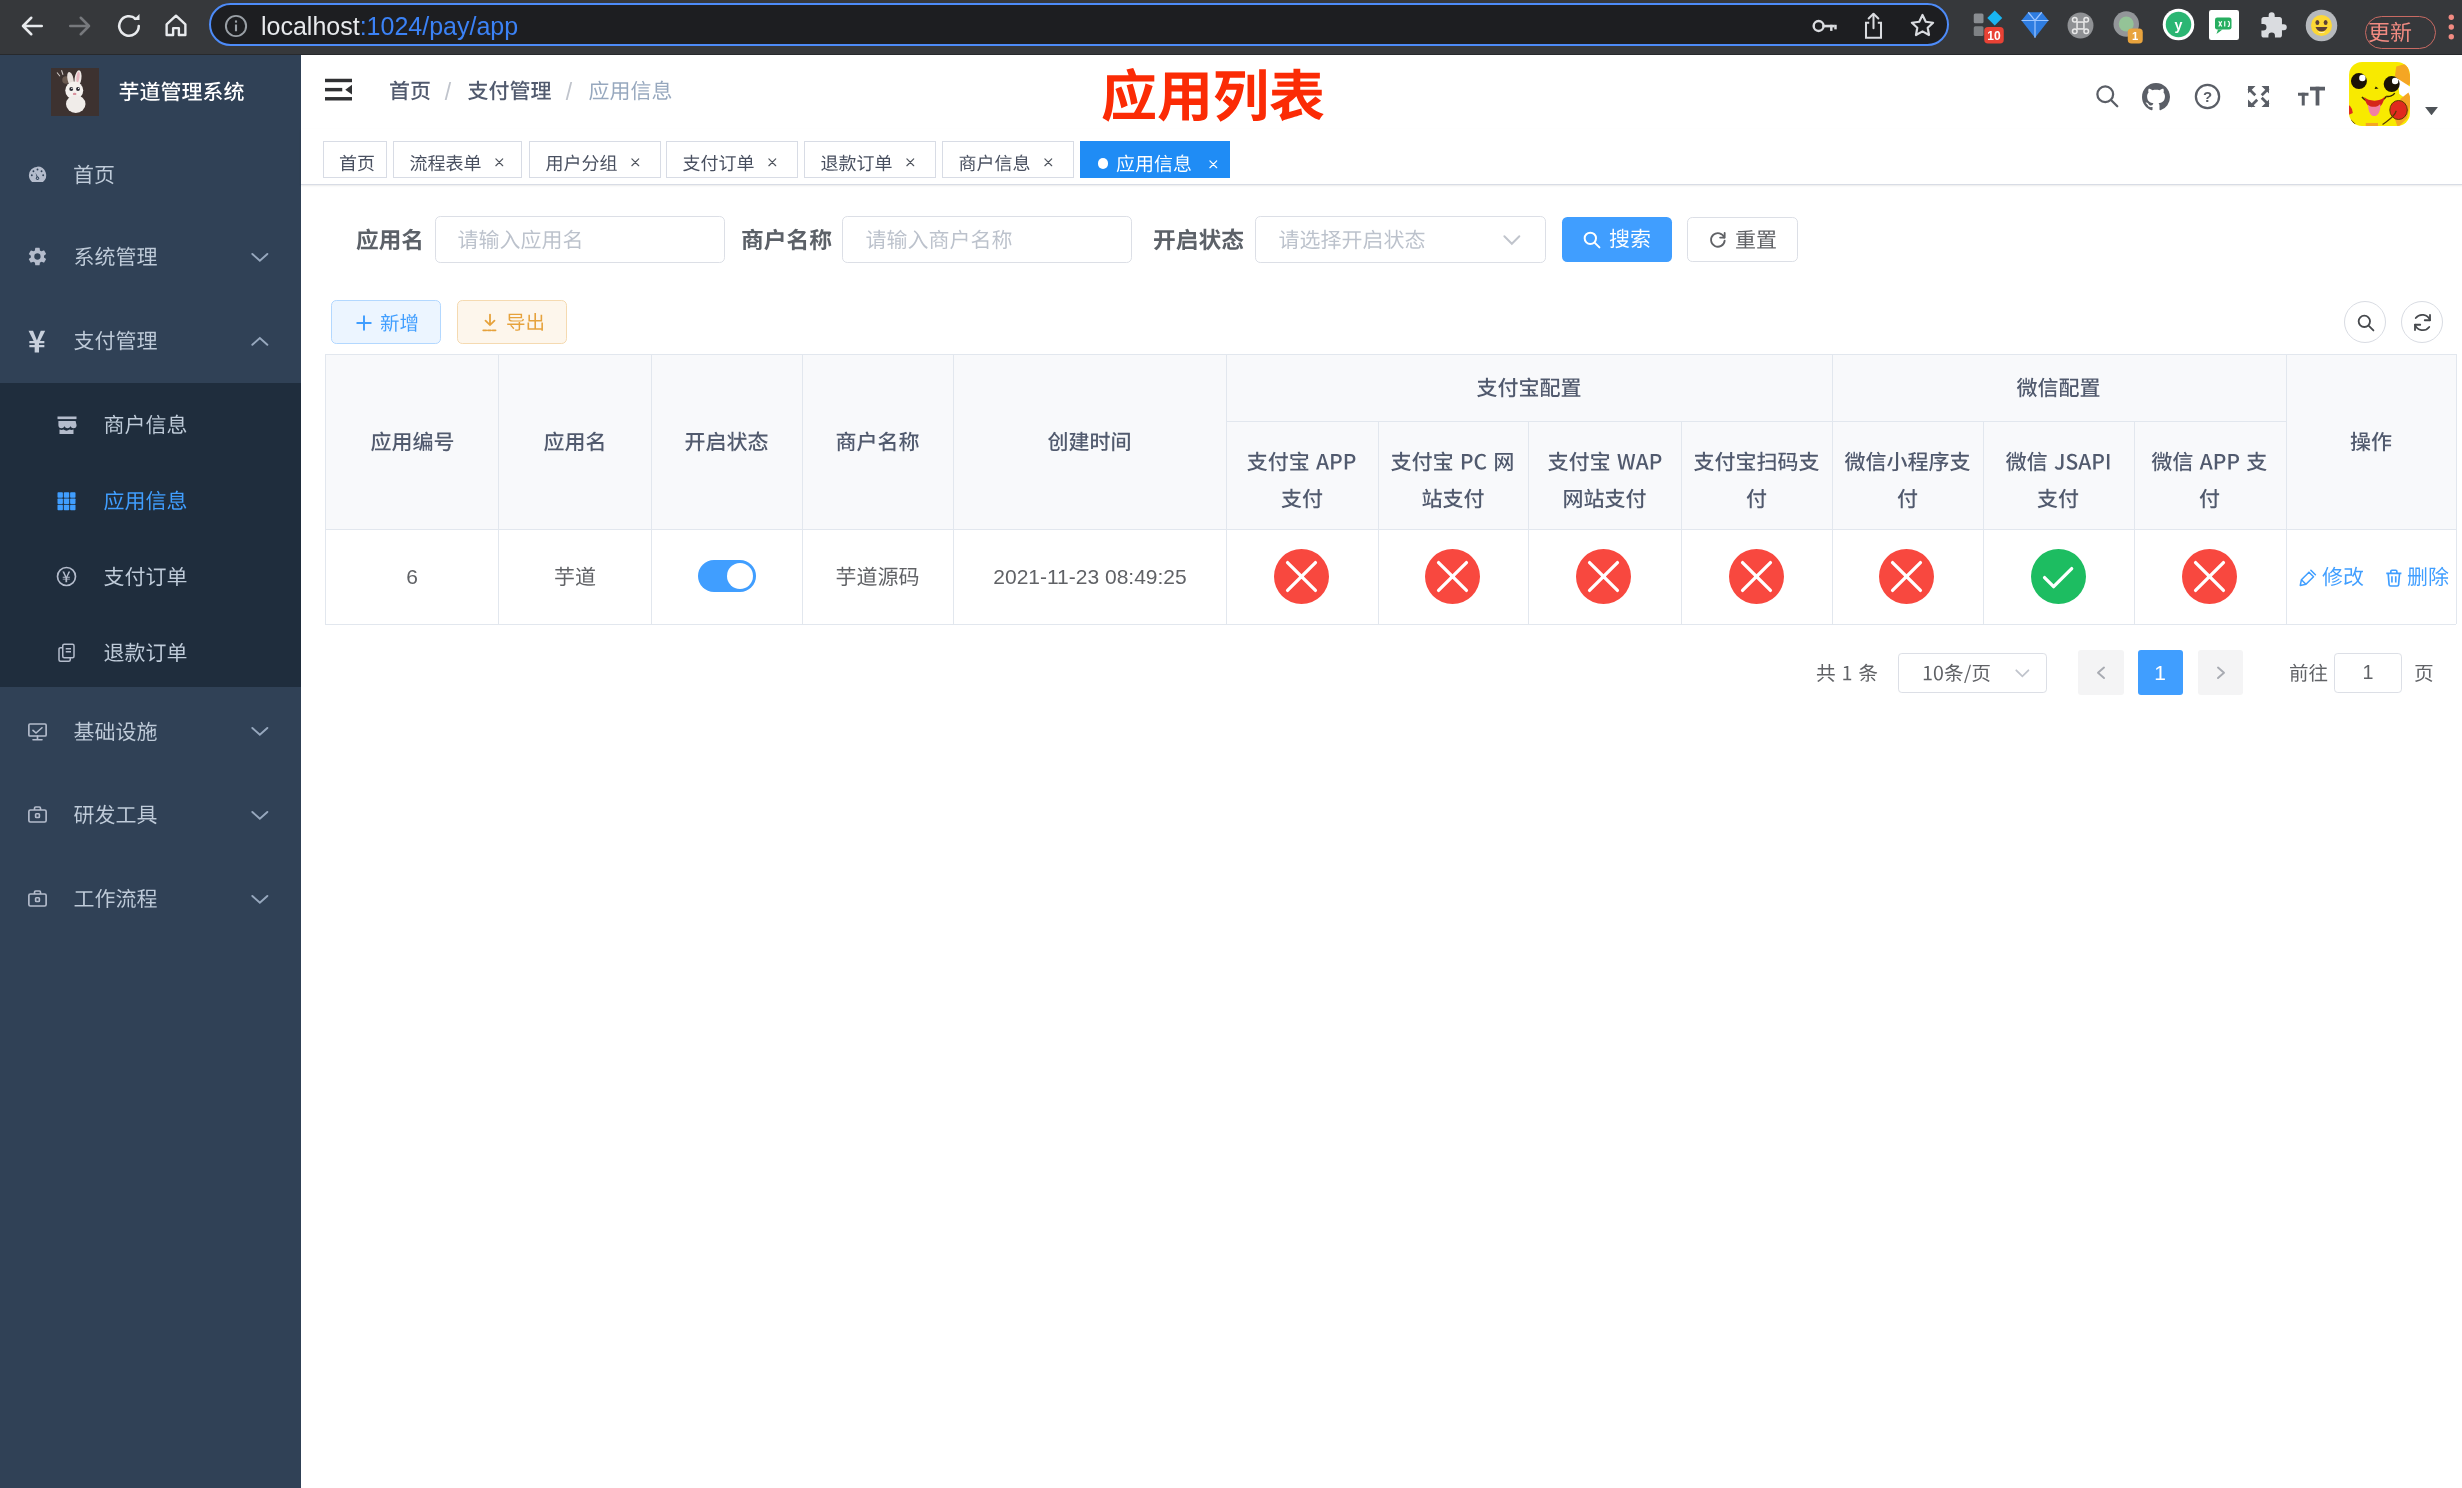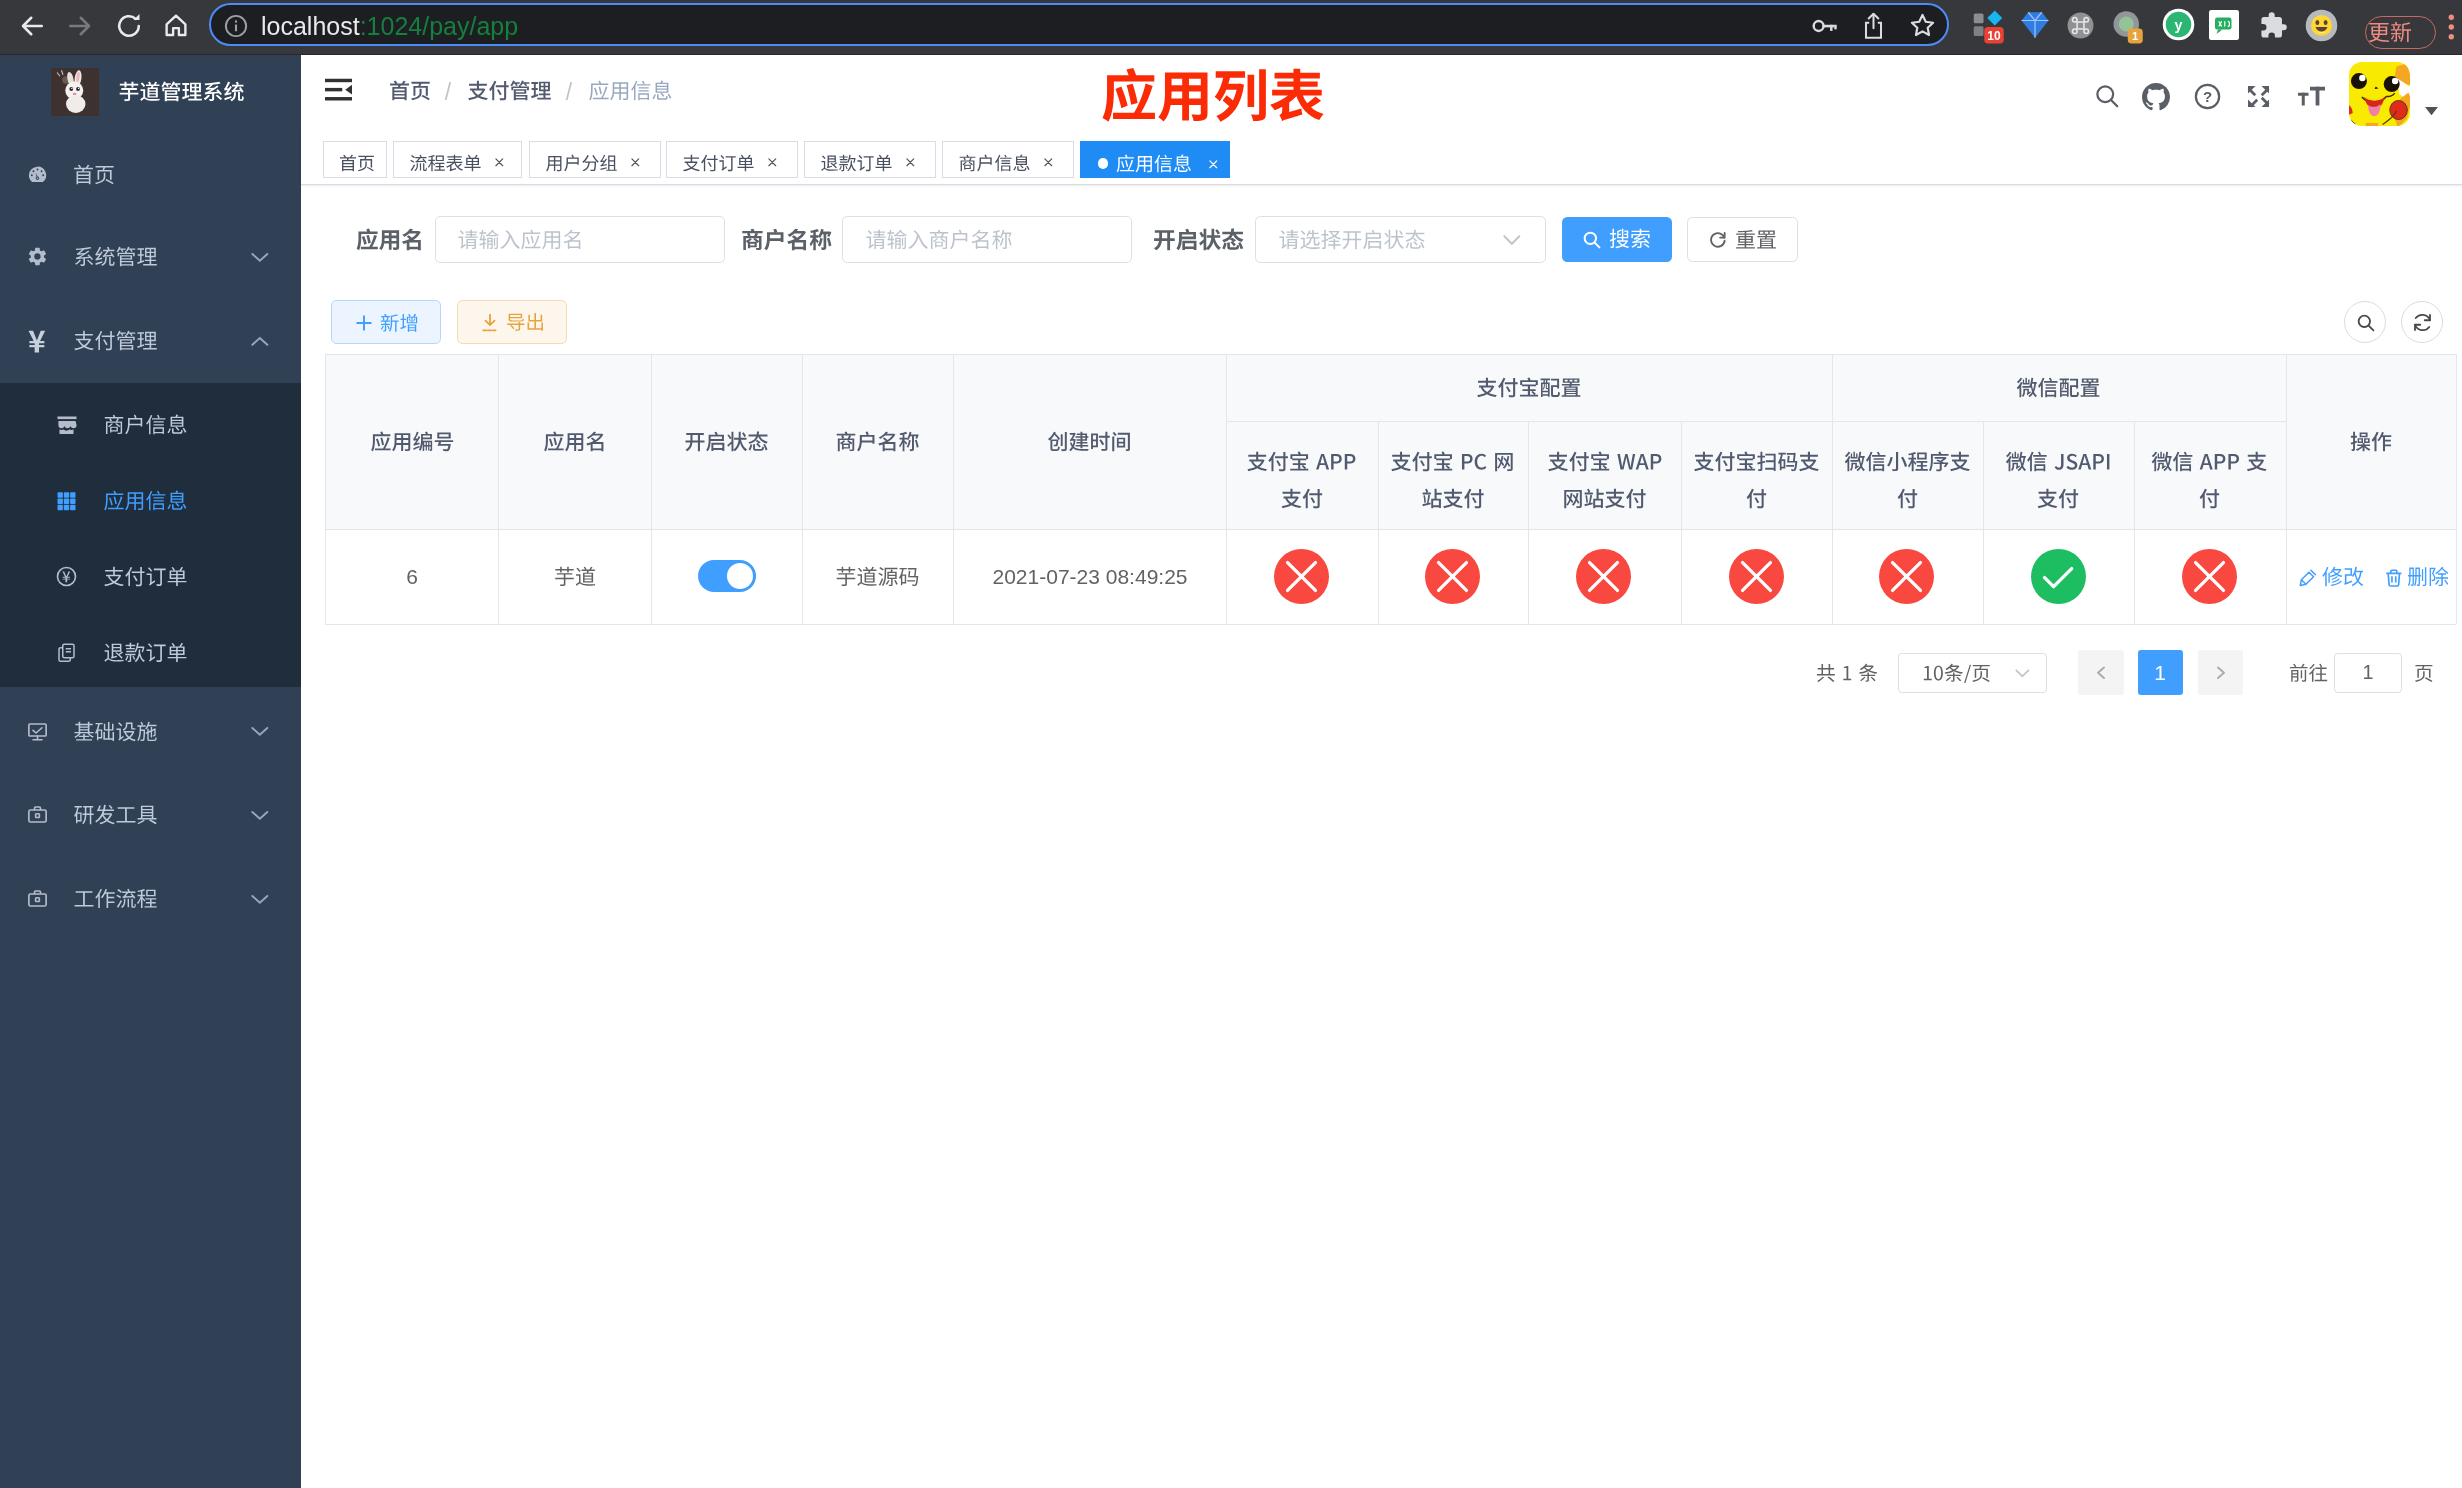--- a/index.html
+++ b/index.html
@@ -151,21 +151,21 @@
     </svg>
     <svg style="position:absolute;left:161px;top:9.8px" width="30" height="30" viewBox="0 0 24 24" fill="none" stroke="#e8eaed" stroke-width="1.9" stroke-linejoin="round">
       <path d="M4.5 11.5L12 4.5l7.5 7v8.5h-5.2v-5.5h-4.6v5.5H4.5z"></path>
     </svg>
     <div style="position:absolute;left:209px;top:3px;width:1740px;height:43px;background:#1d1e21;border:2.3px solid #4d8bf8;border-radius:23.5px;box-sizing:border-box;"></div>
     <svg style="position:absolute;left:224px;top:13.6px" width="24" height="24" viewBox="0 0 32 32" fill="none">
       <circle cx="16" cy="16" r="13.5" stroke="#9aa0a6" stroke-width="2.6"></circle>
       <rect x="14.6" y="14" width="2.8" height="9" fill="#9aa0a6"></rect>
       <rect x="14.6" y="8.6" width="2.8" height="2.9" fill="#9aa0a6"></rect>
     </svg>
-    <div style="position:absolute;left:261px;top:13.6px;font-family:'Liberation Sans',sans-serif;font-size:25px;font-weight:400;color:#e8eaed;line-height:25px;white-space:nowrap;letter-spacing:normal;"><span style="color:#e8eaed">localhost</span><span style="color:#15803d">:1024/pay/app</span></div>
+    <div style="position:absolute;left:261px;top:13.6px;font-family:'Liberation Sans',sans-serif;font-size:25px;font-weight:400;color:#e8eaed;line-height:25px;white-space:nowrap;letter-spacing:normal;"><span style="color:#e8eaed">localhost</span><span style="color:#3b82f6">:1024/pay/app</span></div>
     <svg style="position:absolute;left:1811px;top:13px" width="29" height="26" viewBox="0 0 38 34" fill="#dadce0">
       <circle cx="10" cy="17" r="6.5" fill="none" stroke="#dadce0" stroke-width="3.2"></circle>
       <rect x="15" y="15.4" width="16" height="3.4"></rect>
       <rect x="25" y="15.4" width="3.2" height="8"></rect>
       <rect x="30.5" y="15.4" width="3.2" height="6"></rect>
     </svg>
     <svg style="position:absolute;left:1860px;top:11.4px" width="27" height="30" viewBox="0 0 24 28" fill="none" stroke="#dadce0" stroke-width="1.9">
       <path d="M12 3v13" stroke-linecap="round"></path>
       <path d="M7.5 7L12 2.6 16.5 7" stroke-linecap="round" stroke-linejoin="round"></path>
       <path d="M8 11H5v14h14V11h-3"></path>
@@ -924,21 +924,21 @@
       <span style="position:absolute;right:3px;top:3px;width:26px;height:26px;border-radius:50%;background:#fff;"></span>
     </div>
     <div style="position:absolute;left:835px;top:566px;width:85px;height:21px;">
       <svg width="85" height="21" style="display:block" fill="#606266" viewBox="0 0 112 28">
         <use href="#g113" transform="translate(0.0,24.6) scale(0.02800)"></use>
         <use href="#g114" transform="translate(28.0,24.6) scale(0.02800)"></use>
         <use href="#g115" transform="translate(56.0,24.6) scale(0.02800)"></use>
         <use href="#g116" transform="translate(84.0,24.6) scale(0.02800)"></use>
       </svg>
     </div>
-    <div style="position:absolute;left:1090px;transform:translateX(-50%);top:566px;font-family:'Liberation Sans',sans-serif;font-size:21px;font-weight:400;color:#606266;line-height:21px;white-space:nowrap;letter-spacing:normal;">2021-07-23 08:49:25</div>
+    <div style="position:absolute;left:1090px;transform:translateX(-50%);top:566px;font-family:'Liberation Sans',sans-serif;font-size:21px;font-weight:400;color:#606266;line-height:21px;white-space:nowrap;letter-spacing:normal;">2021-11-23 08:49:25</div>
     <svg style="position:absolute;left:1274px;top:549px" width="55" height="55" viewBox="0 0 73 73">
       <circle cx="36.5" cy="36.5" r="36.5" fill="#f8483f"></circle>
       <path d="M18 18l37 37M55 18L18 55" stroke="#fff" stroke-width="4.4" stroke-linecap="round"></path>
     </svg>
     <svg style="position:absolute;left:1425px;top:549px" width="55" height="55" viewBox="0 0 73 73">
       <circle cx="36.5" cy="36.5" r="36.5" fill="#f8483f"></circle>
       <path d="M18 18l37 37M55 18L18 55" stroke="#fff" stroke-width="4.4" stroke-linecap="round"></path>
     </svg>
     <svg style="position:absolute;left:1576px;top:549px" width="55" height="55" viewBox="0 0 73 73">
       <circle cx="36.5" cy="36.5" r="36.5" fill="#f8483f"></circle>

